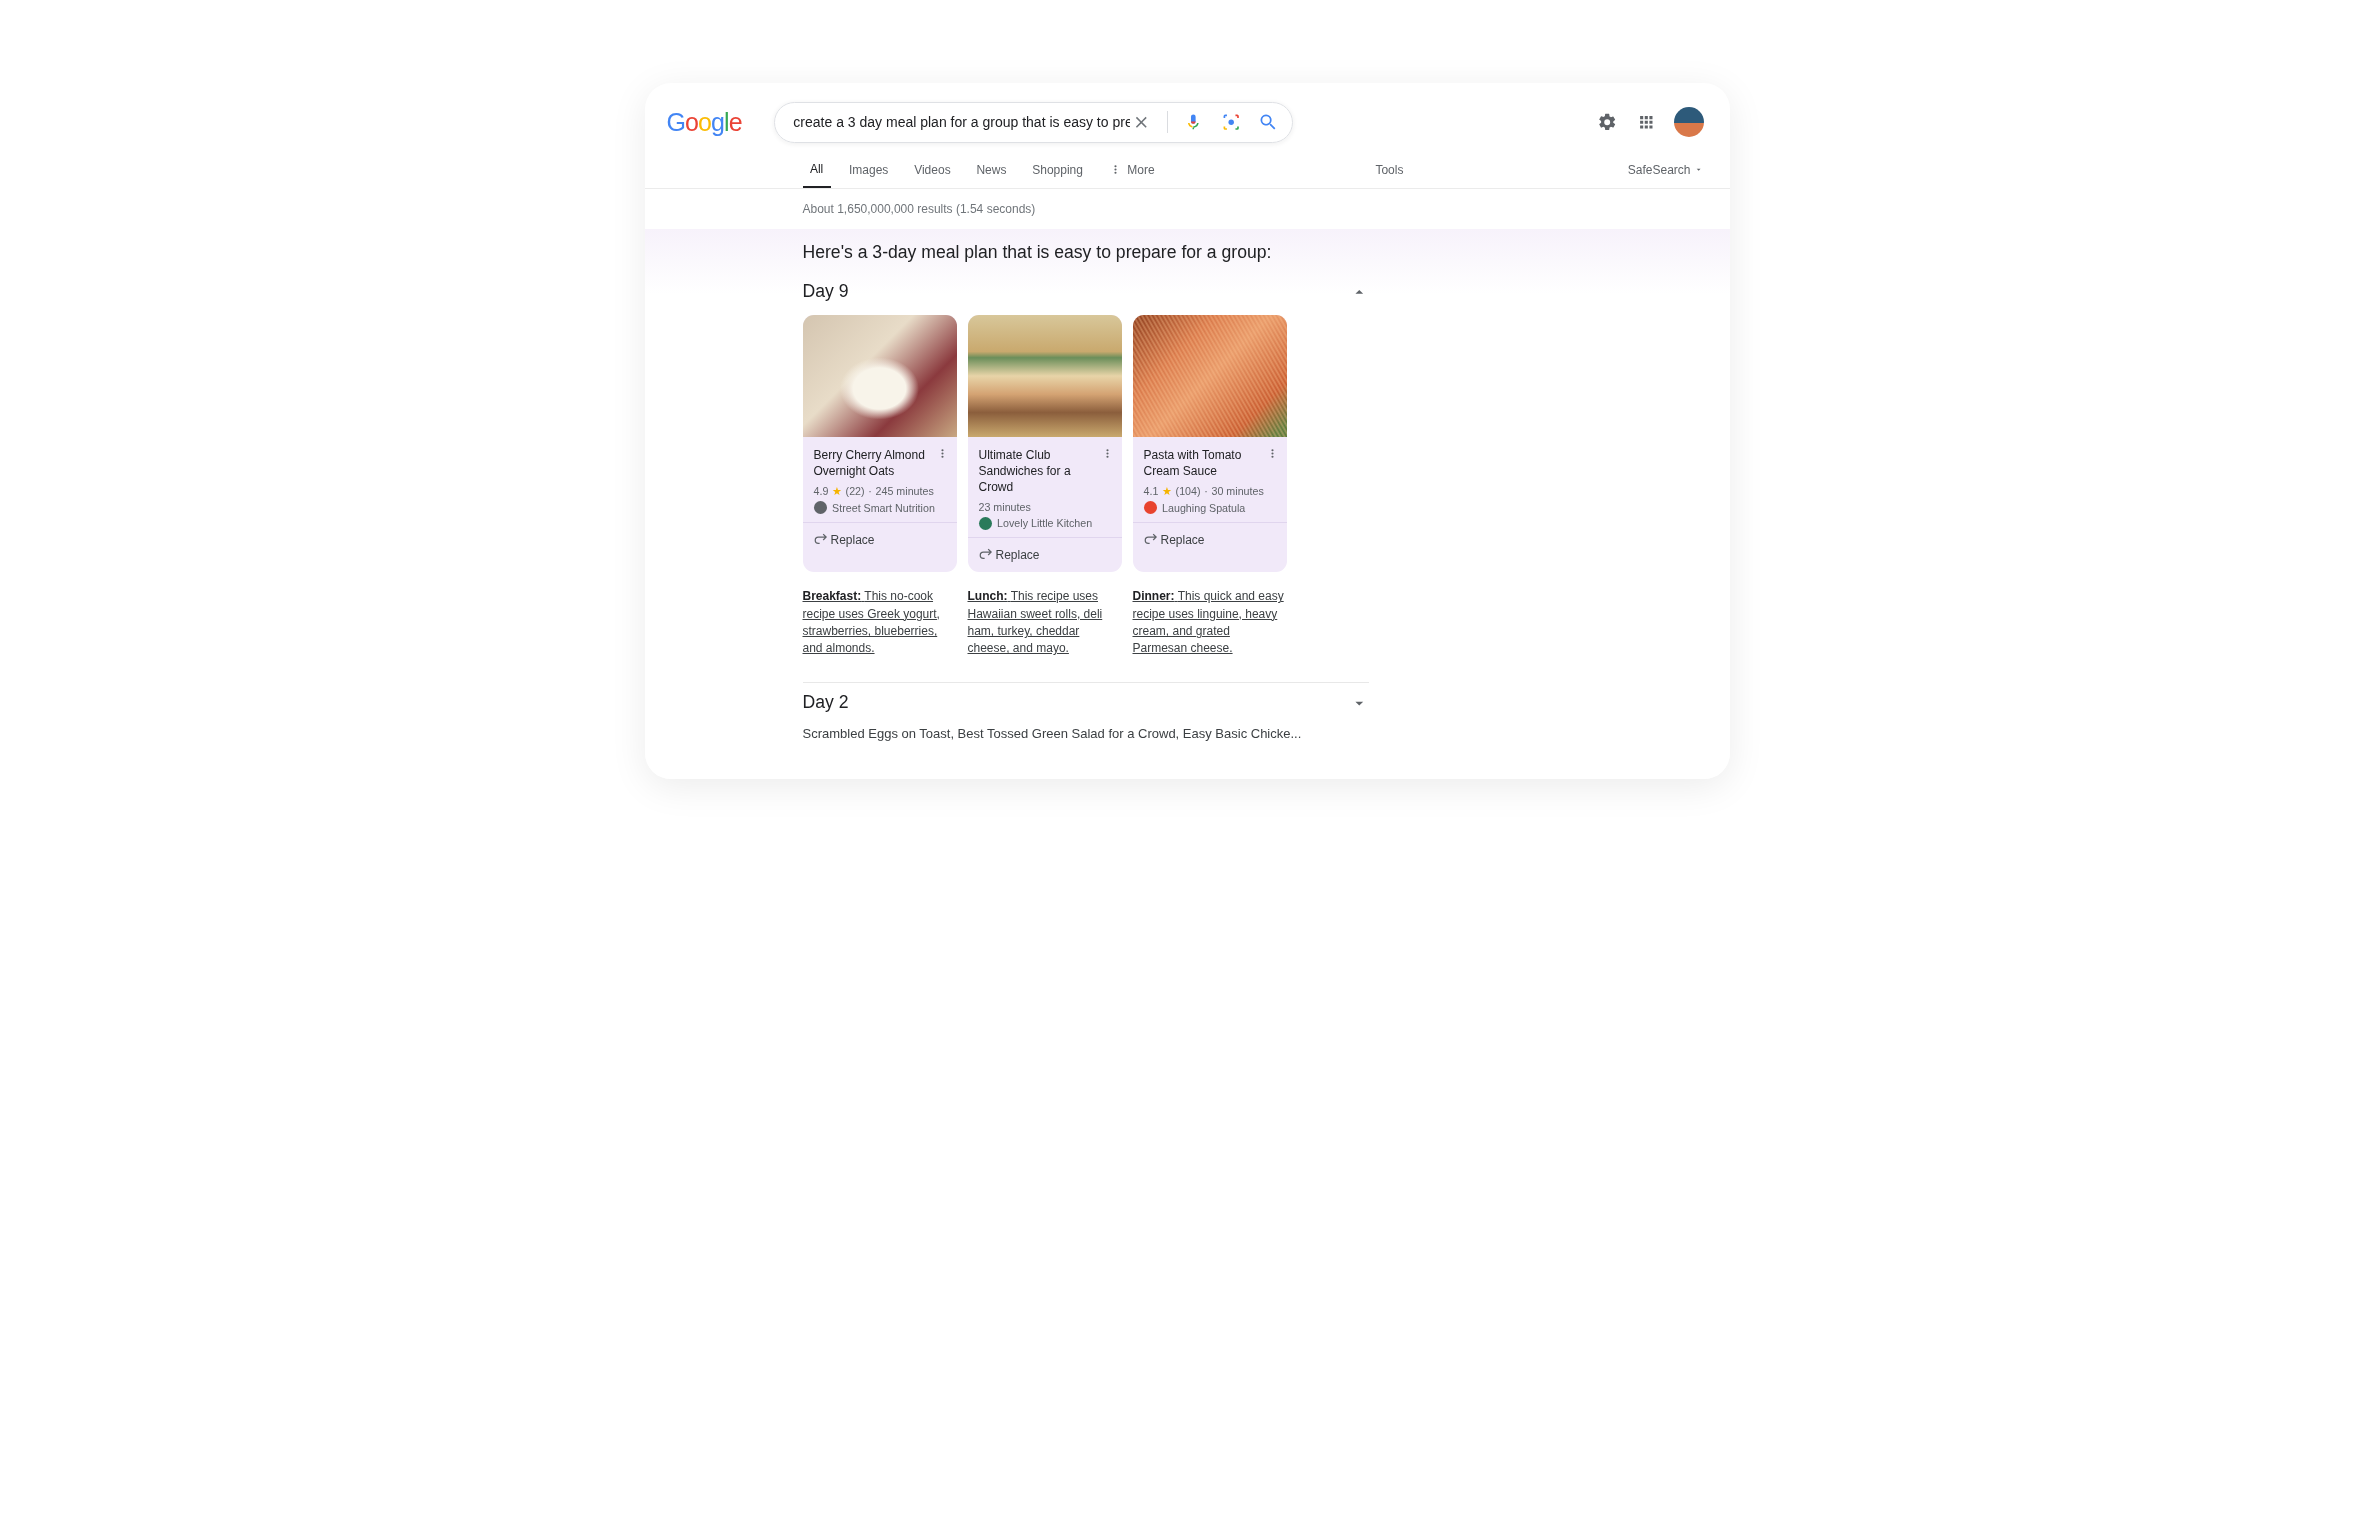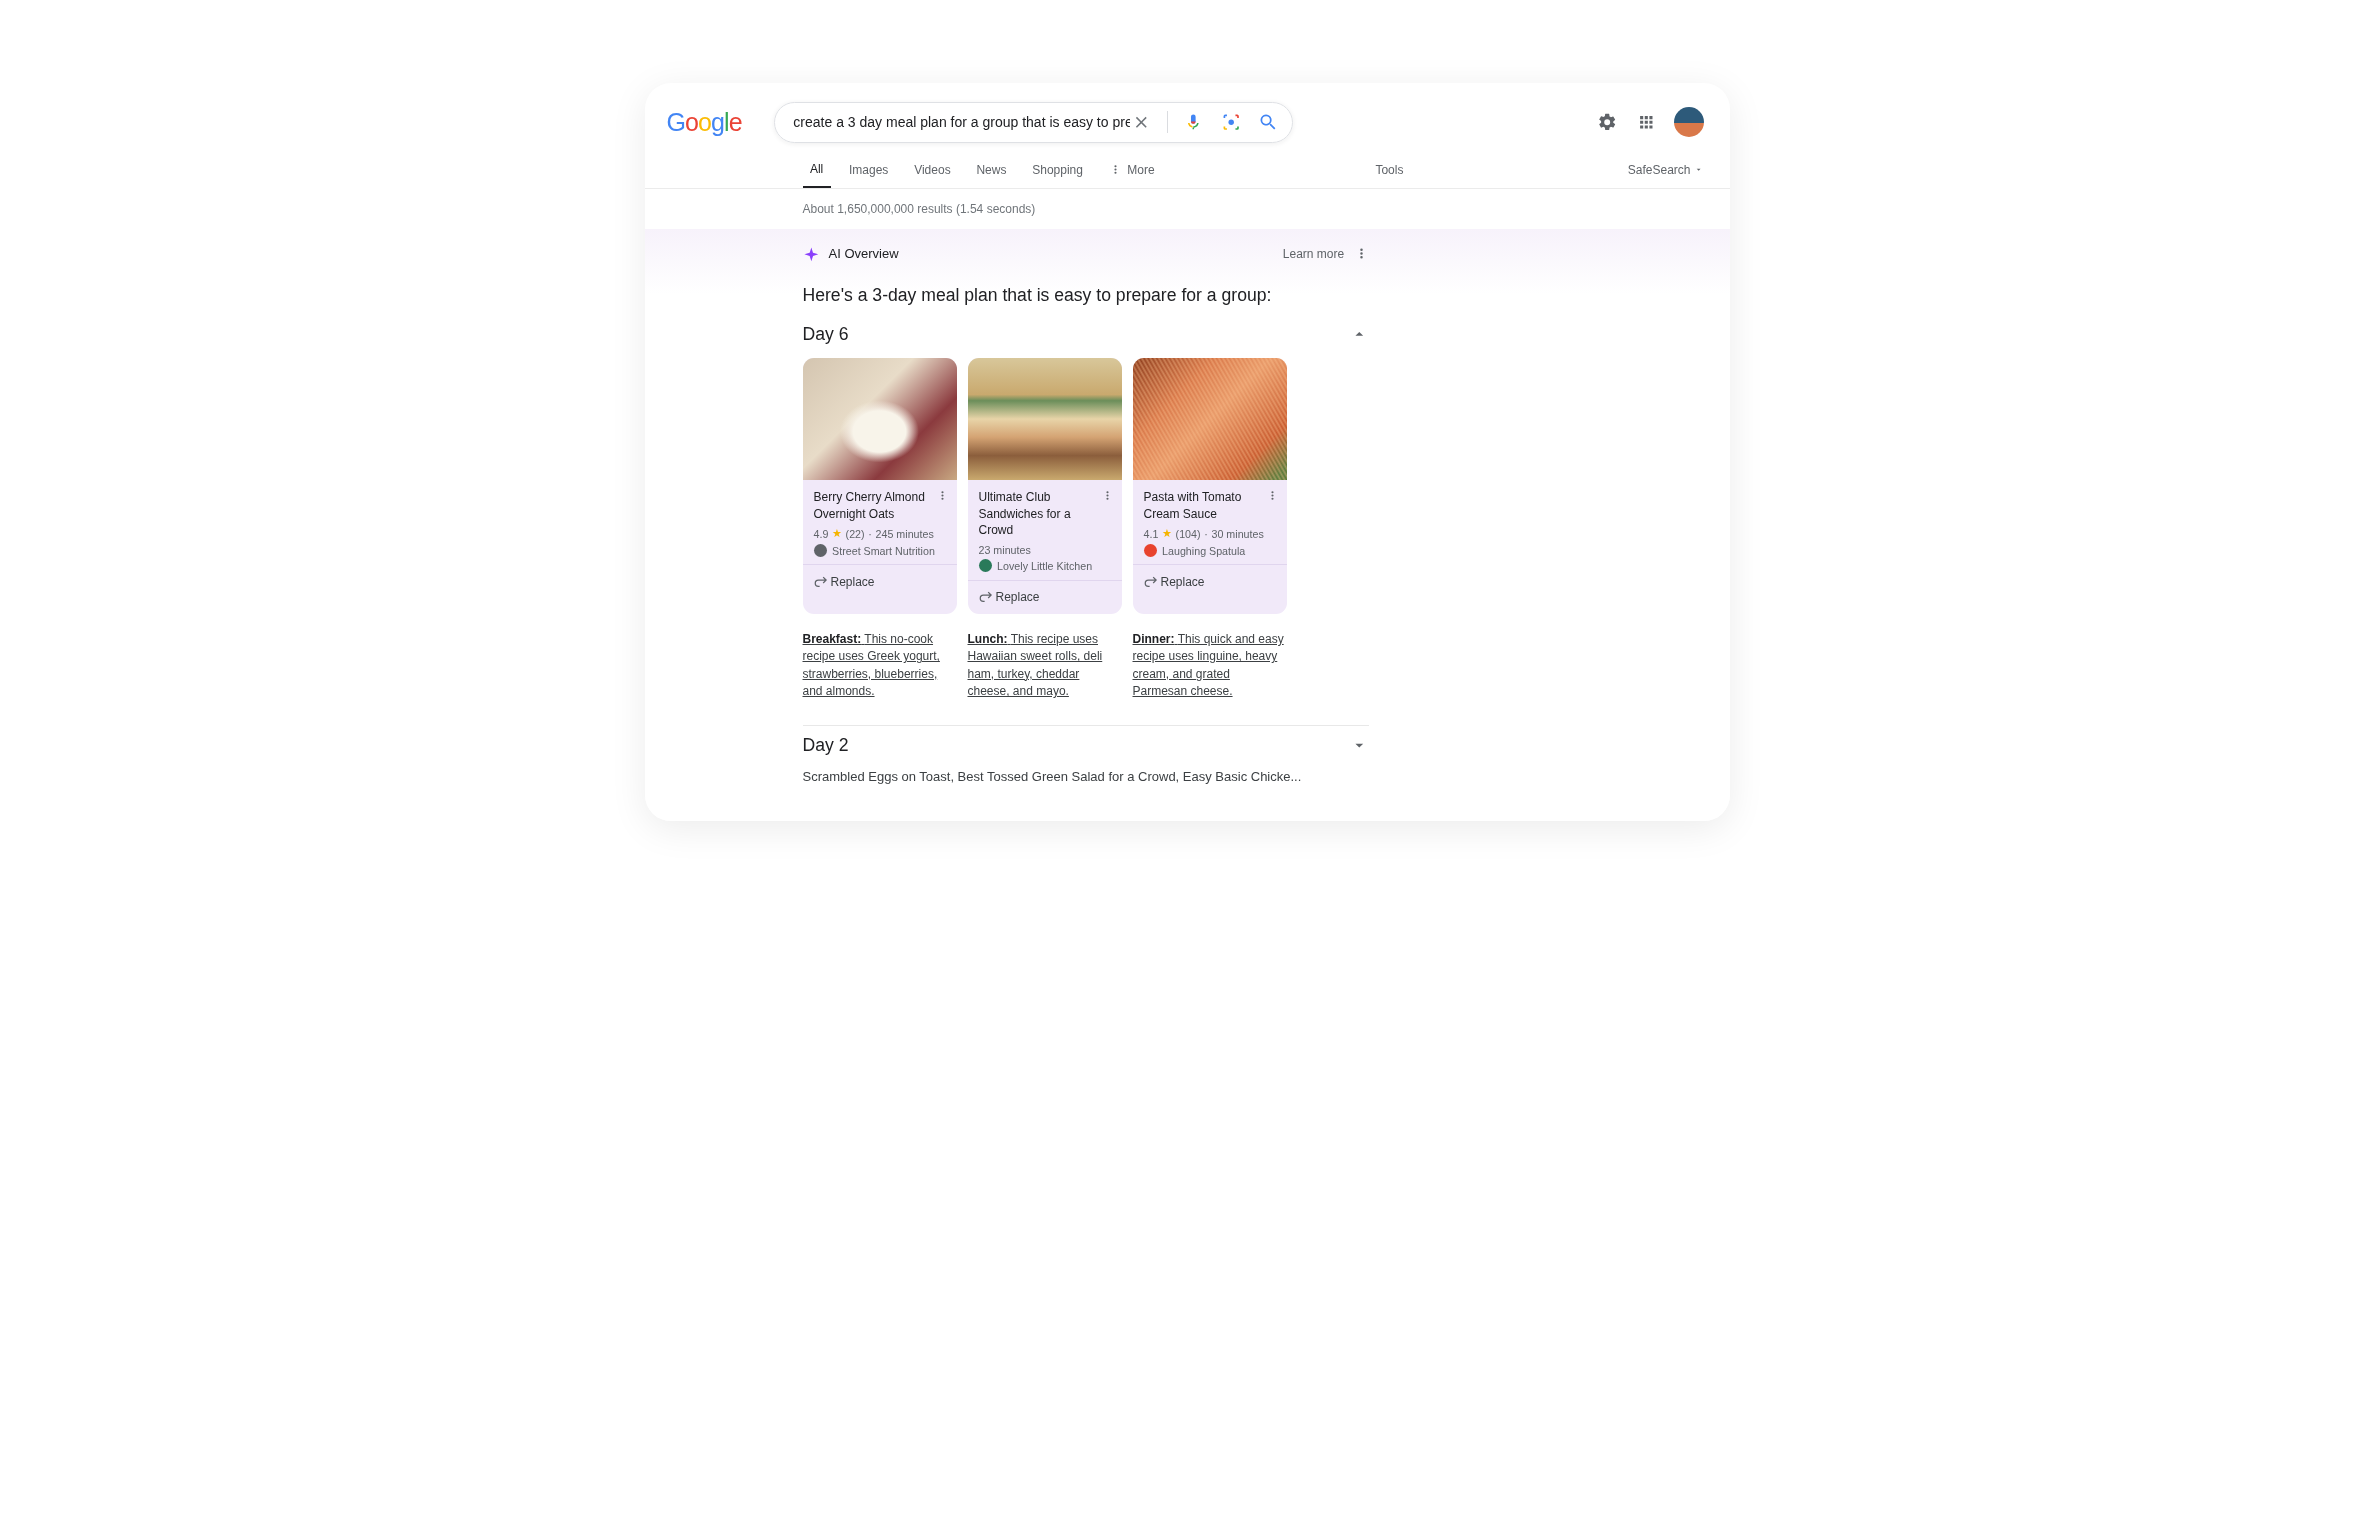--- a/index.html
+++ b/index.html
@@ -156,38 +156,25 @@
           <path fill="#5f6368" d="M7 10l5 5 5-5z"></path>
         </svg>
     </div>
   </div>
 
   <div class="results-info">About 1,650,000,000 results (1.54 seconds)</div>
 
   <div class="ai-section">
     <div class="content-col">
 
-      <div class="ai-header">
-        <svg class="sparkle" viewBox="0 0 24 24">
-            <path fill="#8a3ffc" d="M12 2l2.4 7.6L22 12l-7.6 2.4L12 22l-2.4-7.6L2 12l7.6-2.4z"></path>
-          </svg>
-        <div class="ai-title">AI Overview</div>
-        <div class="spacer"></div>
-        <div class="learn-more">Learn more</div>
-        <div class="dots-v">
-          <svg width="15" height="15" viewBox="0 0 24 24">
-              <path fill="#5f6368" d="M12 8a2 2 0 100-4 2 2 0 000 4zm0 2a2 2 0 100 4 2 2 0 000-4zm0 6a2 2 0 100 4 2 2 0 000-4z"></path>
-            </svg>
-        </div>
-      </div>
 
       <div class="ai-intro">Here's a 3-day meal plan that is easy to prepare for a group:</div>
 
       <div class="day-header">
-        <div class="day-title">Day 6</div>
+        <div class="day-title">Day 9</div>
         <div class="spacer"></div>
         <div class="chevron">
           <svg width="18.6" height="18.6" viewBox="0 0 24 24">
               <path fill="#5f6368" d="M7 14l5-5 5 5z"></path>
             </svg>
         </div>
       </div>
 
       <div class="cards-row">
 

